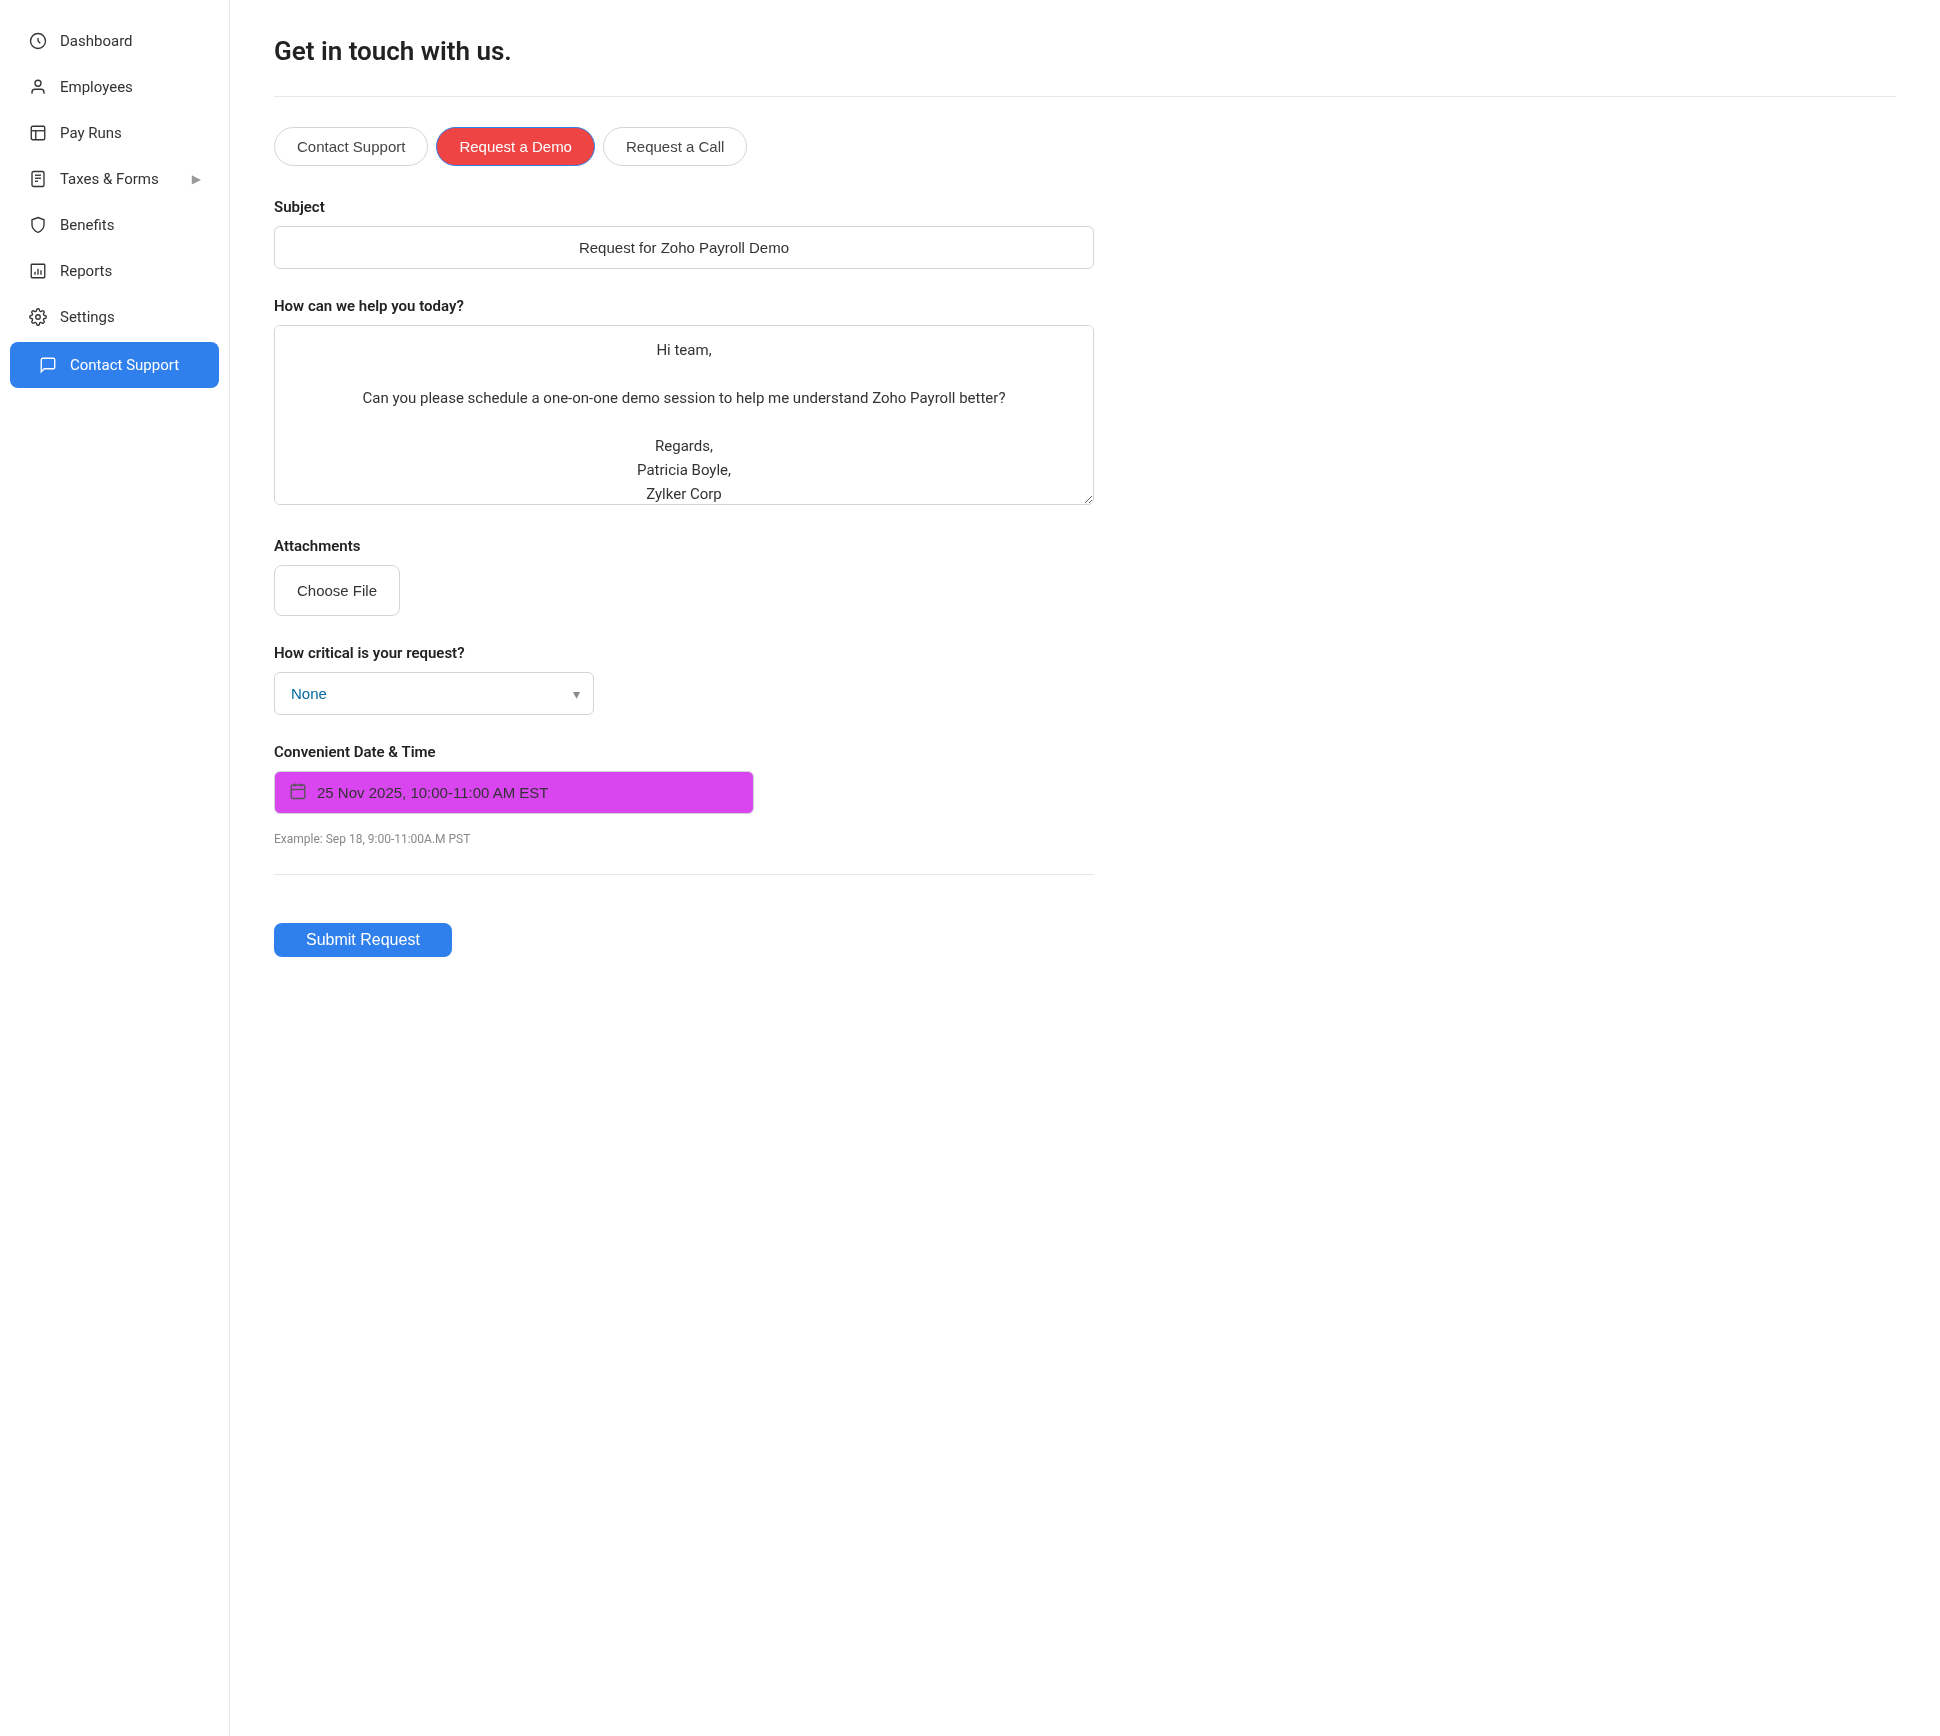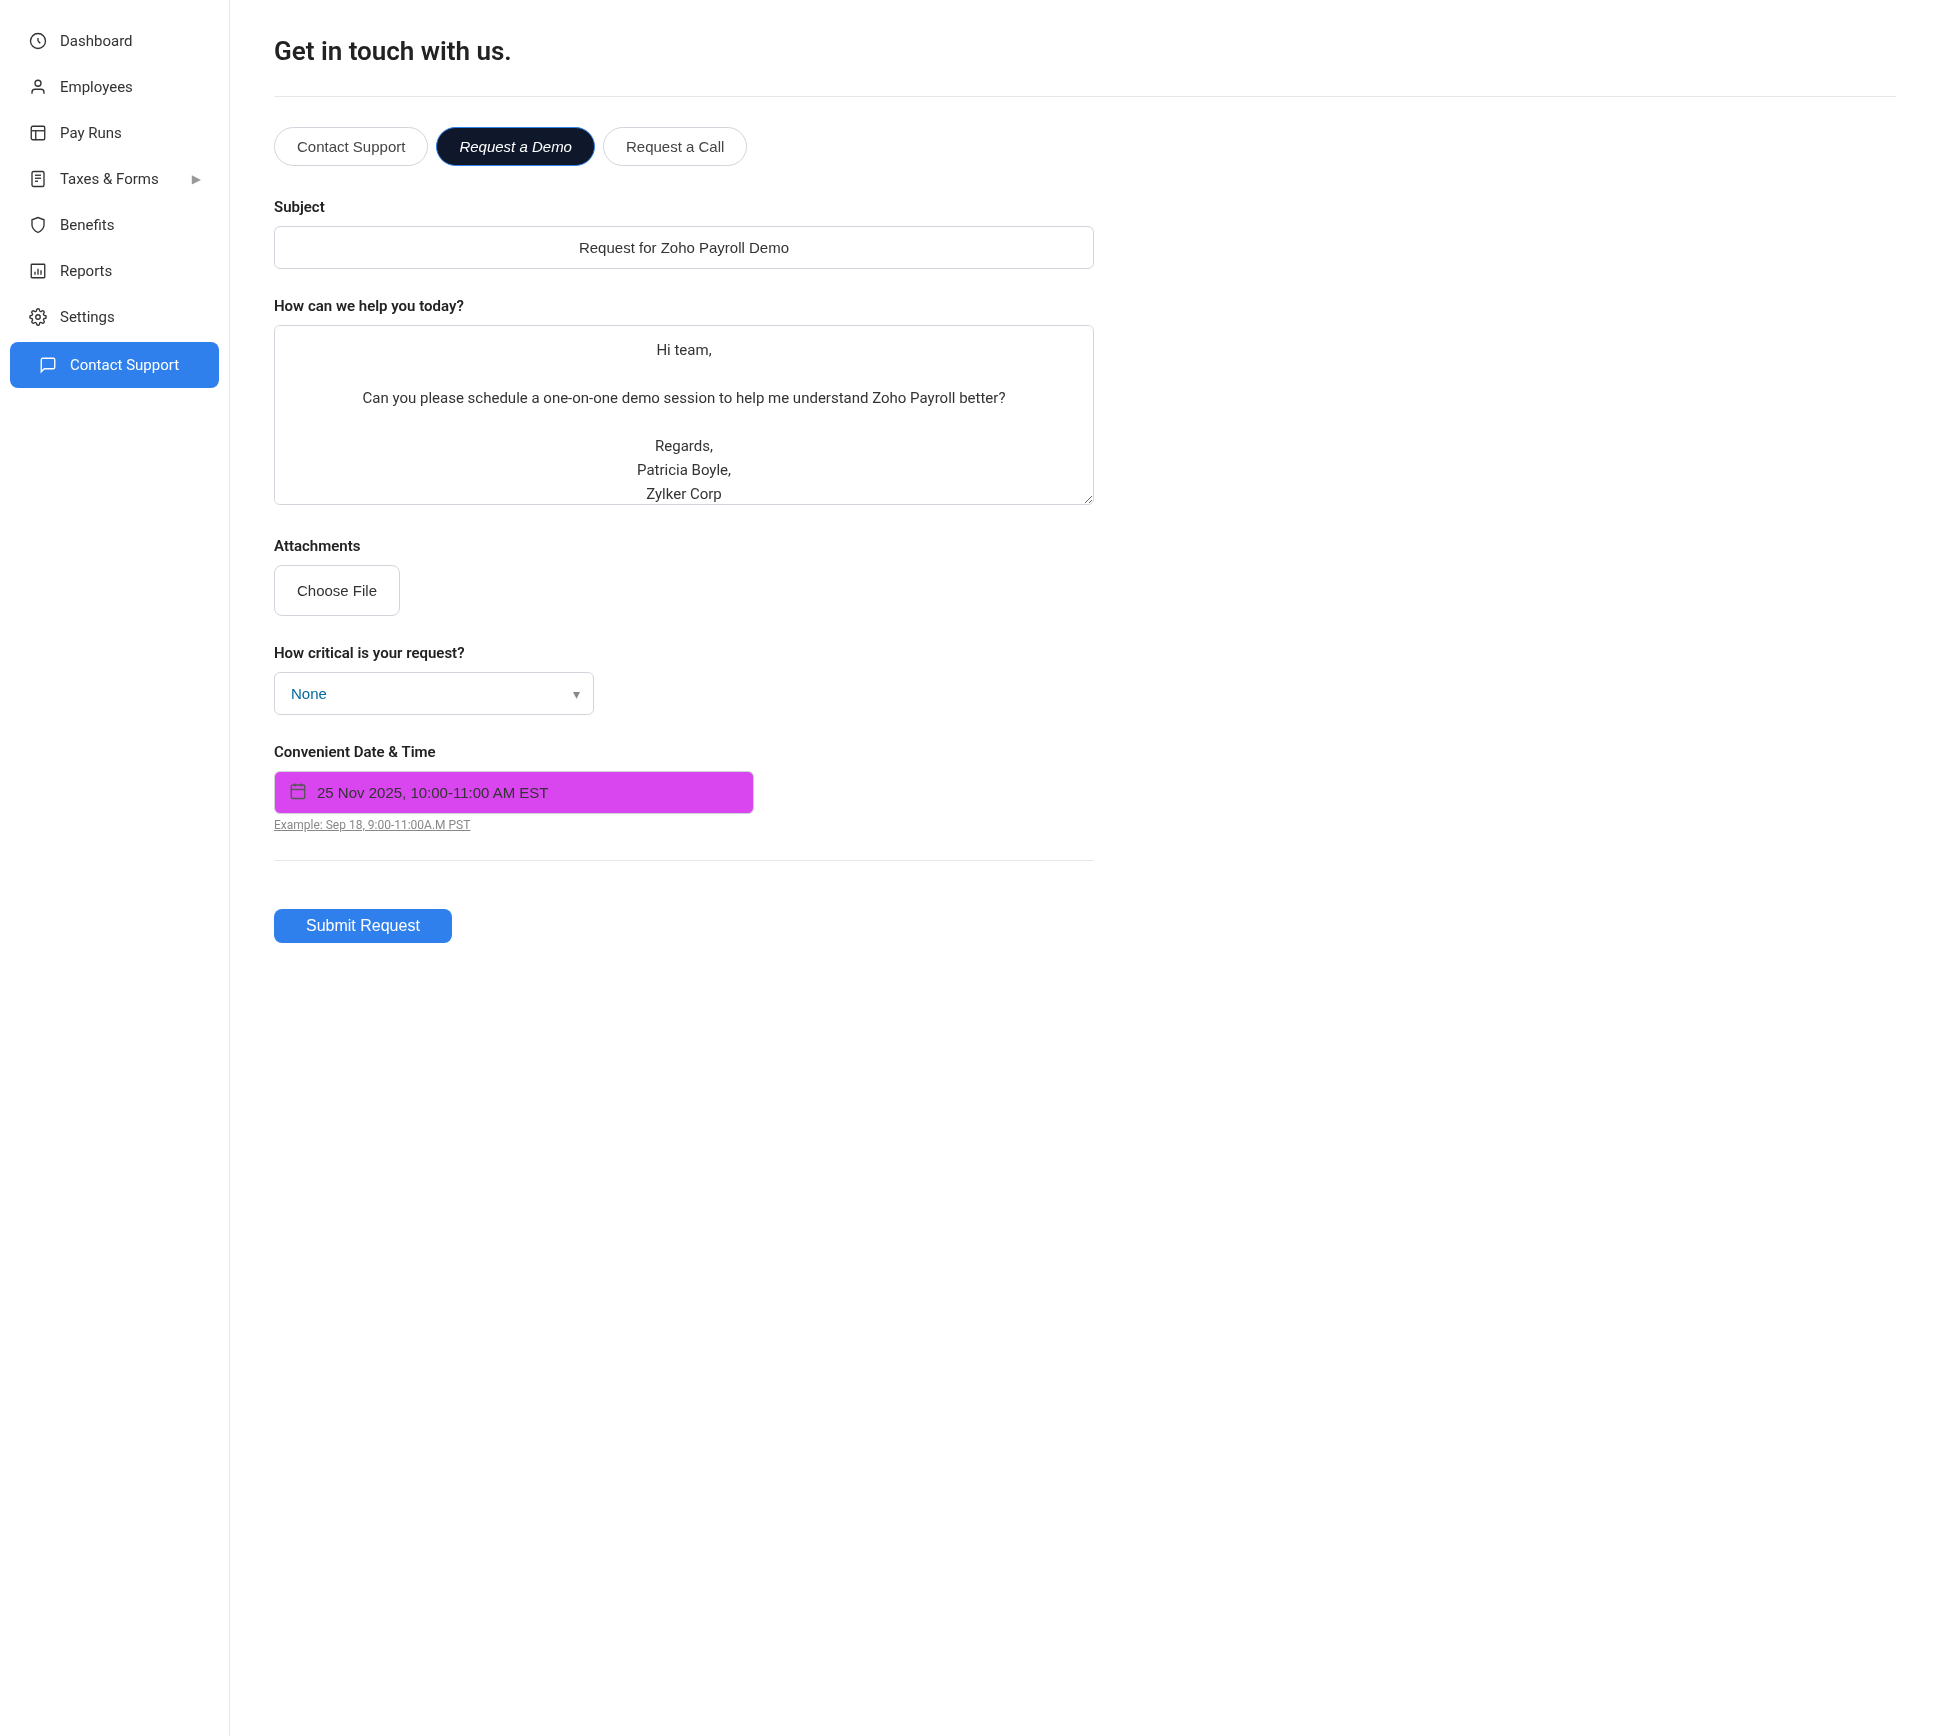--- a/index.html
+++ b/index.html
@@ -78,24 +78,23 @@
       border-radius: 24px;
       border: 1.5px solid #d1d5db;
       background: #fff;
       cursor: pointer;
       font-size: 15px;
       color: #444;
       font-weight: 500;
       transition: all 0.15s;
     }
     .tab-btn.active {
-      background: #0f172a;
+      background: #ef4444;
       color: #fff;
       border-color: #2f80ed;
-      font-style: italic;
     }
     .form-section {
       max-width: 820px;
     }
     .field-label {
       font-size: 15px;
       font-weight: 600;
       color: #222;
       margin-bottom: 10px;
     }
@@ -196,22 +195,21 @@
       outline: none;
       font-size: 15px;
       color: #333;
       padding: 12px 0;
       flex: 1;
       background: transparent;
     }
     .field-hint {
       font-size: 12px;
       color: #888;
-      margin-top: 4px;
-      text-decoration: underline;
+      margin-top: 18px;
     }
     .submit-btn {
       padding: 8px 32px;
       background: #2f80ed;
       color: #fff;
       border: none;
       border-radius: 8px;
       font-size: 16px;
       font-weight: 400;
       cursor: pointer;

